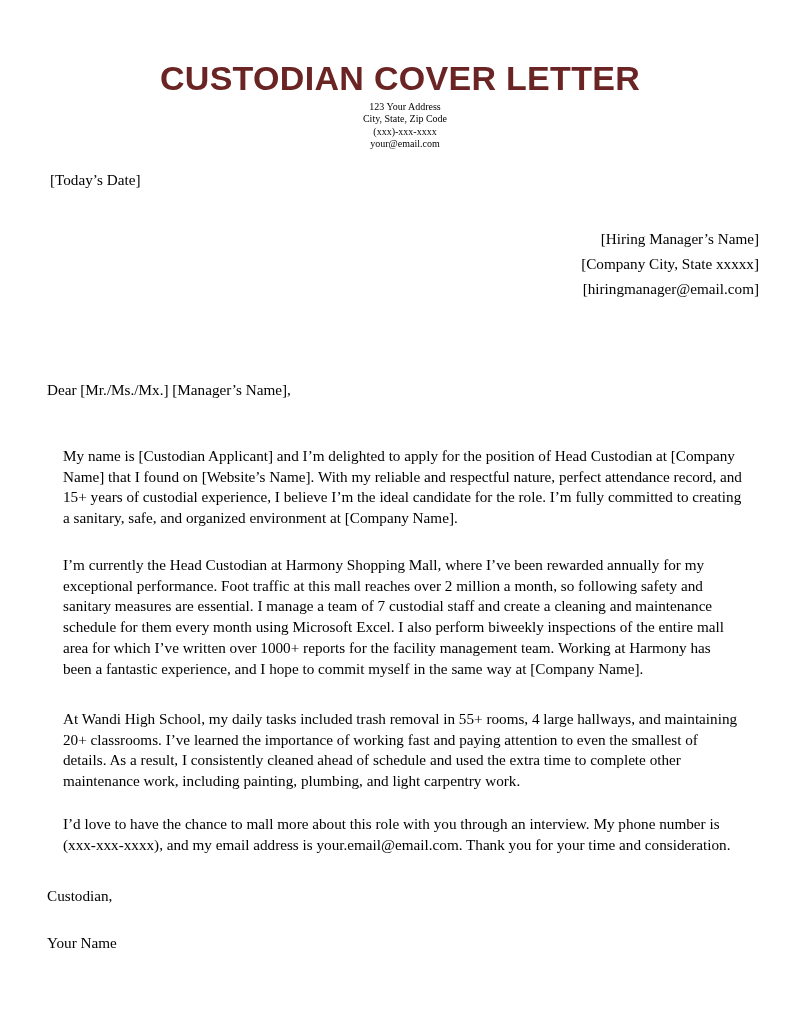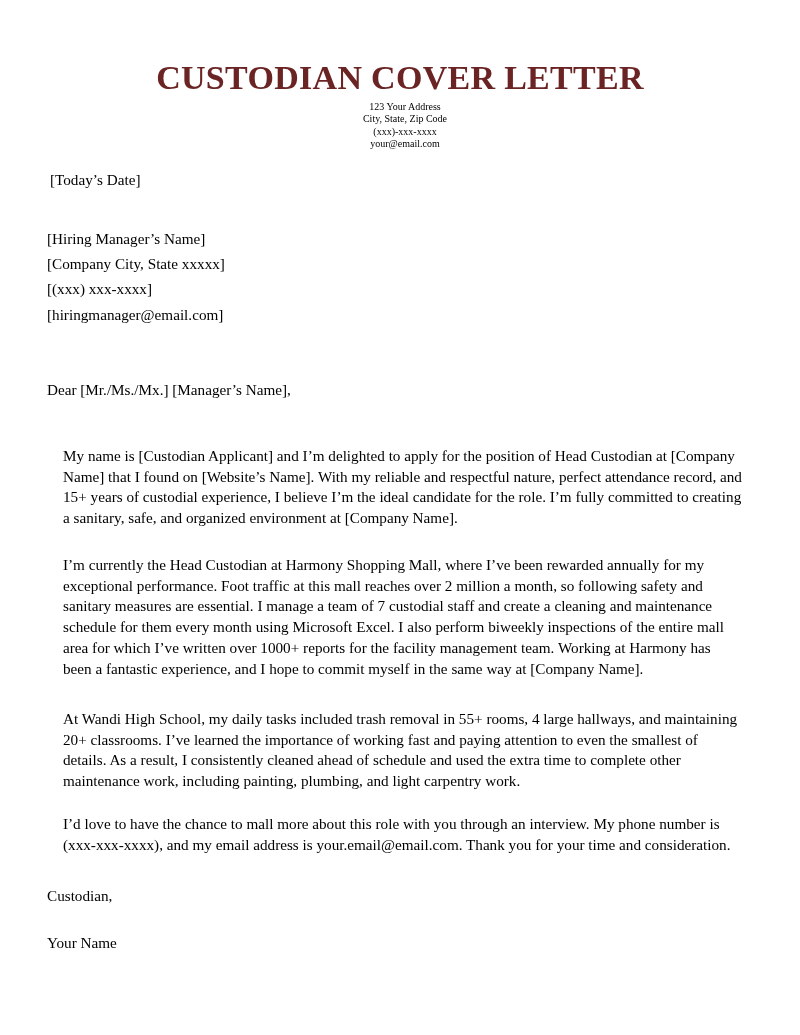--- a/index.html
+++ b/index.html
@@ -14,21 +14,21 @@
       overflow: hidden;
       font-family: "Liberation Serif", "DejaVu Serif", serif;
       color: #000000;
     }
     .title {
       position: absolute;
       top: 58px;
       left: 0;
       width: 800px;
       text-align: center;
-      font-family: Liberation Serif, serif;
+      font-family: Liberation Sans, sans-serif;
       font-weight: bold;
       font-size: 34px;
       letter-spacing: 0.3px;
       line-height: 40px;
       margin: 0;
     }
     .contact {
       position: absolute;
       top: 101px;
       left: 0;
@@ -39,21 +39,21 @@
     }
     .contact div { white-space: nowrap; }
     .block {
       position: absolute;
       left: 47px;
       width: 712px;
       font-size: 15.2px;
       line-height: 20.7px;
     }
     .date { top: 170px; left: 50px; }
-    .recipient { top: 226px; line-height: 25.2px; }
+    .recipient { top: 226px; line-height: 25.2px; text-align: right; }
     .salutation { top: 380px; }
     .p1 { top: 430px; }
     .p2 { top: 539px; }
     .p3 { top: 693px; }
     .p4 { top: 798px; }
     .closing { top: 886px; }
     .signature { top: 933px; }
     .block p { margin: 16px; }
   </style>
 </head>
@@ -66,21 +66,20 @@
   <div>City, State, Zip Code</div>
   <div>(xxx)-xxx-xxxx</div>
   <div>your@email.com</div>
 </div>
 
 <div class="block date">[Today’s Date]</div>
 
 <div class="block recipient">
   <div>[Hiring Manager’s Name]</div>
   <div>[Company City, State xxxxx]</div>
-  <div>[(xxx) xxx-xxxx]</div>
   <div>[hiringmanager@email.com]</div>
 </div>
 
 <div class="block salutation">Dear [Mr./Ms./Mx.] [Manager’s Name],</div>
 
 <div class="block p1">
   <p>My name is [Custodian Applicant] and I’m delighted to apply for the position of Head Custodian at [Company Name] that I found on [Website’s Name]. With my reliable and respectful nature, perfect attendance record, and 15+ years of custodial experience, I believe I’m the ideal candidate for the role. I’m fully committed to creating a sanitary, safe, and organized environment at [Company Name].</p>
 </div>
 <div class="block p2">
   <p>I’m currently the Head Custodian at Harmony Shopping Mall, where I’ve been rewarded annually for my exceptional performance. Foot traffic at this mall reaches over 2 million a month, so following safety and sanitary measures are essential. I manage a team of 7 custodial staff and create a cleaning and maintenance schedule for them every month using Microsoft Excel. I also perform biweekly inspections of the entire mall area for which I’ve written over 1000+ reports for the facility management team. Working at Harmony has been a fantastic experience, and I hope to commit myself in the same way at [Company Name].</p>

